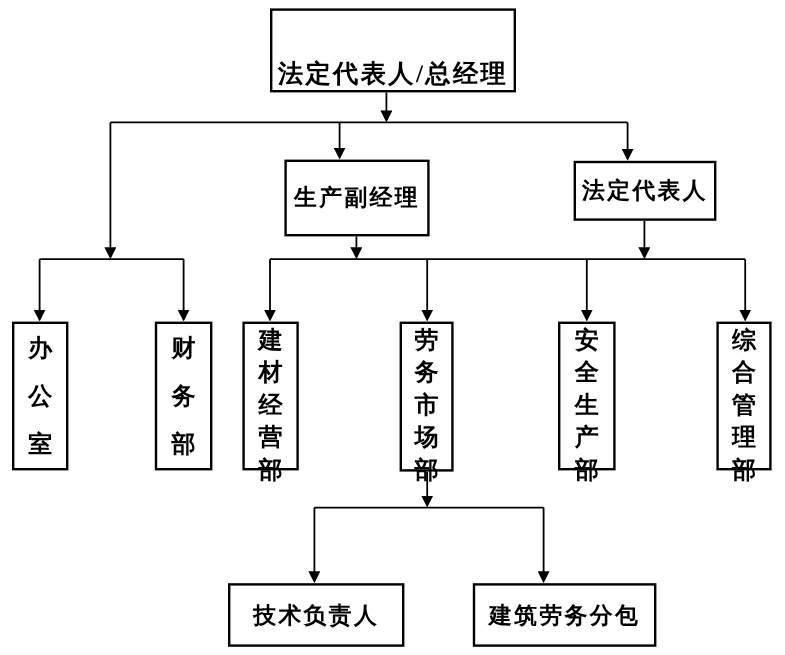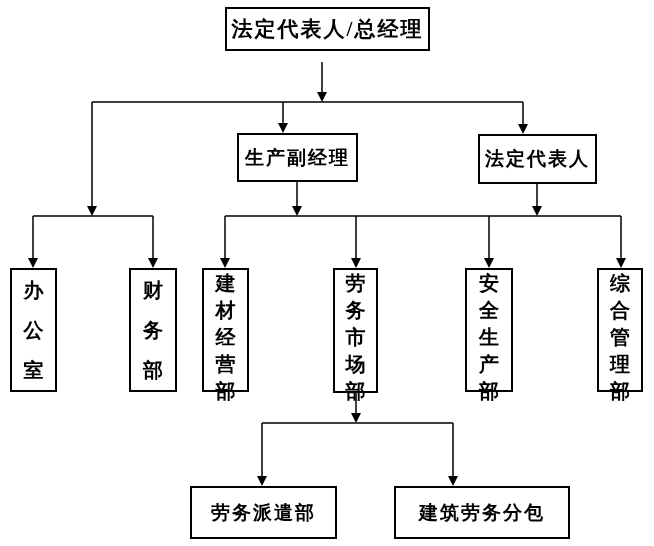--- a/index.html
+++ b/index.html
@@ -19,25 +19,25 @@
     border: 2px solid #000000;
     background: #ffffff;
     color: #000000;
     font-weight: bold;
     display: flex;
     align-items: center;
     justify-content: center;
     text-align: center;
   }
   .node.h { letter-spacing: 2px; white-space: nowrap; }
-  .root-box   { left: 225px; top: 7px;   width: 205px; height: 44px; font-size: 21px; }
-  .prod-box   { left: 237px; top: 133px; width: 121px; height: 49px; font-size: 19px; }
+  .root-box   { left: 225px; top: 7px;   width: 205px; height: 70px; font-size: 21px; align-items: flex-end; }
+  .prod-box   { left: 237px; top: 133px; width: 121px; height: 64px; font-size: 19px; }
   .tech-box   { left: 478px; top: 134px; width: 119px; height: 50px; font-size: 19px; }
   .disp-box   { left: 190px; top: 486px; width: 147px; height: 53px; font-size: 19px; }
-  .subc-box   { left: 394px; top: 486px; width: 176px; height: 53px; font-size: 19px; }
+  .subc-box   { left: 394px; top: 486px; width: 153px; height: 53px; font-size: 19px; }
   .vnode {
     position: absolute;
     box-sizing: border-box;
     border: 2px solid #000000;
     background: #ffffff;
     color: #000000;
     font-weight: bold;
     font-size: 20px;
   }
   .vnode .vlabel {
@@ -155,20 +155,20 @@
     <div class="vlabel">
         <span>综</span>
         <span>合</span>
         <span>管</span>
         <span>理</span>
         <span>部</span>
       </div>
   </div>
 
   <div class="node h disp-box">
-    <span>劳务派遣部</span>
+    <span>技术负责人</span>
   </div>
 
   <div class="node h subc-box">
     <span>建筑劳务分包</span>
   </div>
 
 </div>
 
 </body></html>

